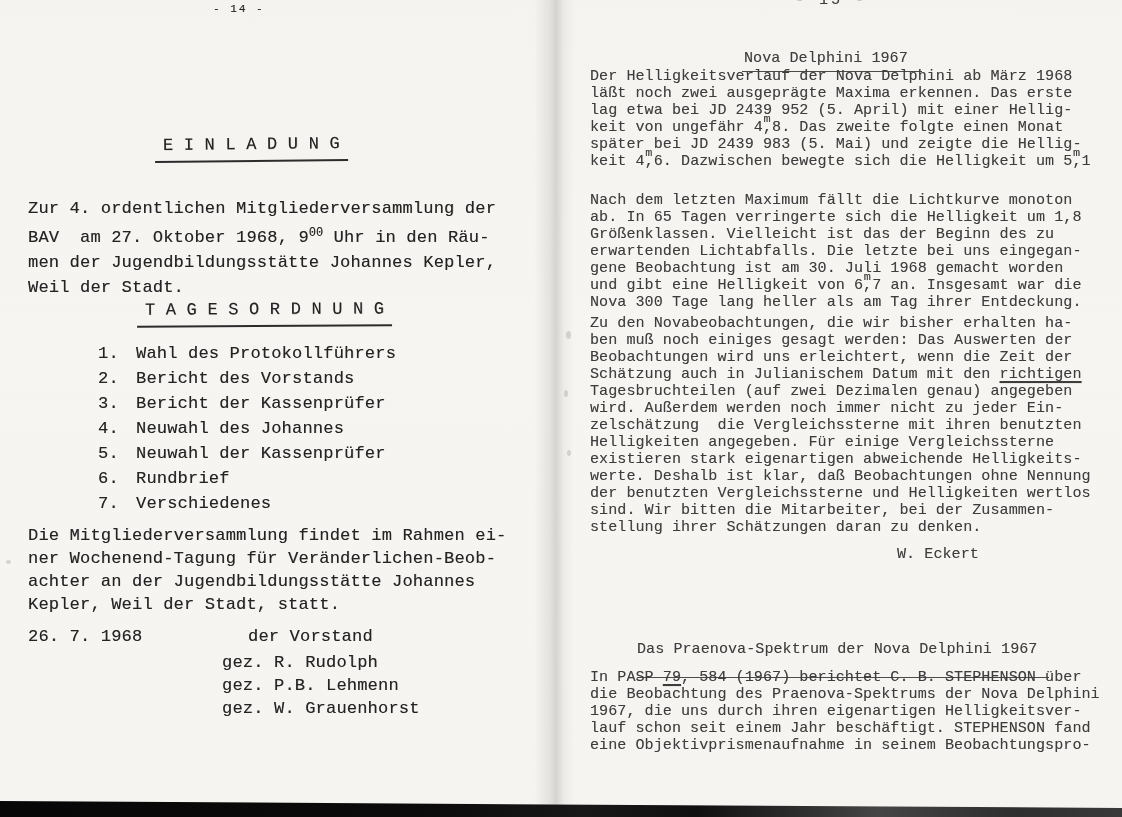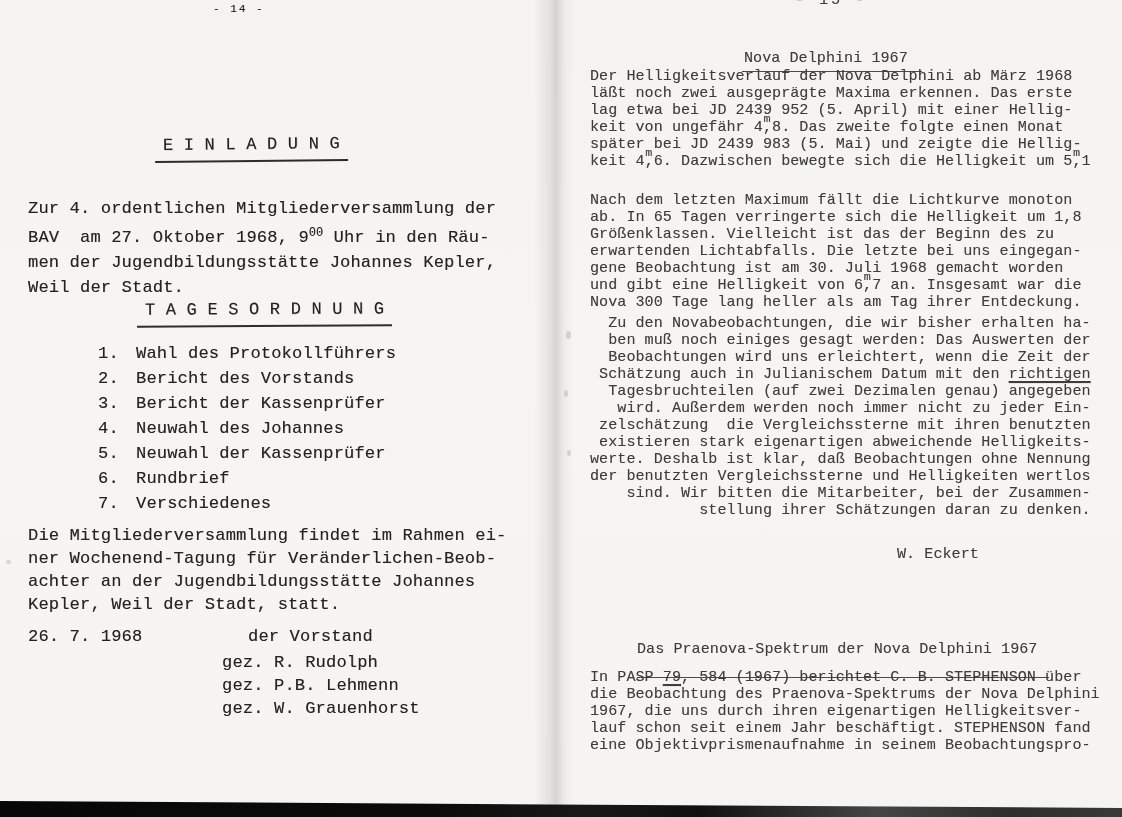--- a/index.html
+++ b/index.html
@@ -51,21 +51,21 @@
   #lp-agenda{left:98px;top:341px;line-height:25px;}
   #lp-closing{left:28px;top:524px;line-height:23px;}
   #lp-sigrow{left:28px;top:627px;}
   #lp-sigrow .date{display:inline-block;width:220px;}
   #lp-sigs{left:222px;top:651px;line-height:23px;}
   
   #rp-num{left:795px;top:-8px;font-size:15px;letter-spacing:3px;}
   #rp-h1{left:742px;top:50px;padding:0 14px 4px 2px;text-align:right;}
   #rp-p1{left:590px;top:68px;line-height:17px;}
   #rp-p2{left:590px;top:192px;line-height:17px;}
-  #rp-p3{left:590px;top:315px;line-height:17px;text-align:right;}
+  #rp-p3{left:590px;top:315px;line-height:17px;}
   #rp-eckert{left:897px;top:546px;}
   #rp-h2{left:637px;top:641px;padding:0 12px 19px 0;}
   #rp-p4{left:590px;top:669px;line-height:17px;}
 </style>
 </head>
 <body>
 
 <div class="scan">
 
   <div class="pagenum pg-left" id="lp-num">- 14 -</div>
@@ -132,20 +132,21 @@
     </div>
 
   <div class="tblock pg-right" id="rp-p3">
       <div class="tline">Zu den Novabeobachtungen, die wir bisher erhalten ha-</div>
       <div class="tline">ben muß noch einiges gesagt werden: Das Auswerten der</div>
       <div class="tline">Beobachtungen wird uns erleichtert, wenn die Zeit der</div>
       <div class="tline">Schätzung auch in Julianischem Datum mit den <span class="u">richtigen</span></div>
       <div class="tline">Tagesbruchteilen (auf zwei Dezimalen genau) angegeben</div>
       <div class="tline">wird. Außerdem werden noch immer nicht zu jeder Ein-</div>
       <div class="tline">zelschätzung  die Vergleichssterne mit ihren benutzten</div>
+      <div class="tline">Helligkeiten angegeben. Für einige Vergleichssterne</div>
       <div class="tline">existieren stark eigenartigen abweichende Helligkeits-</div>
       <div class="tline">werte. Deshalb ist klar, daß Beobachtungen ohne Nennung</div>
       <div class="tline">der benutzten Vergleichssterne und Helligkeiten wertlos</div>
       <div class="tline">sind. Wir bitten die Mitarbeiter, bei der Zusammen-</div>
       <div class="tline">stellung ihrer Schätzungen daran zu denken.</div>
     </div>
 
   <div class="tblock pg-right" id="rp-eckert">W. Eckert</div>
 
   <div class="tblock pg-right uhead-r" id="rp-h2">Das Praenova-Spektrum der Nova Delphini 1967</div>

